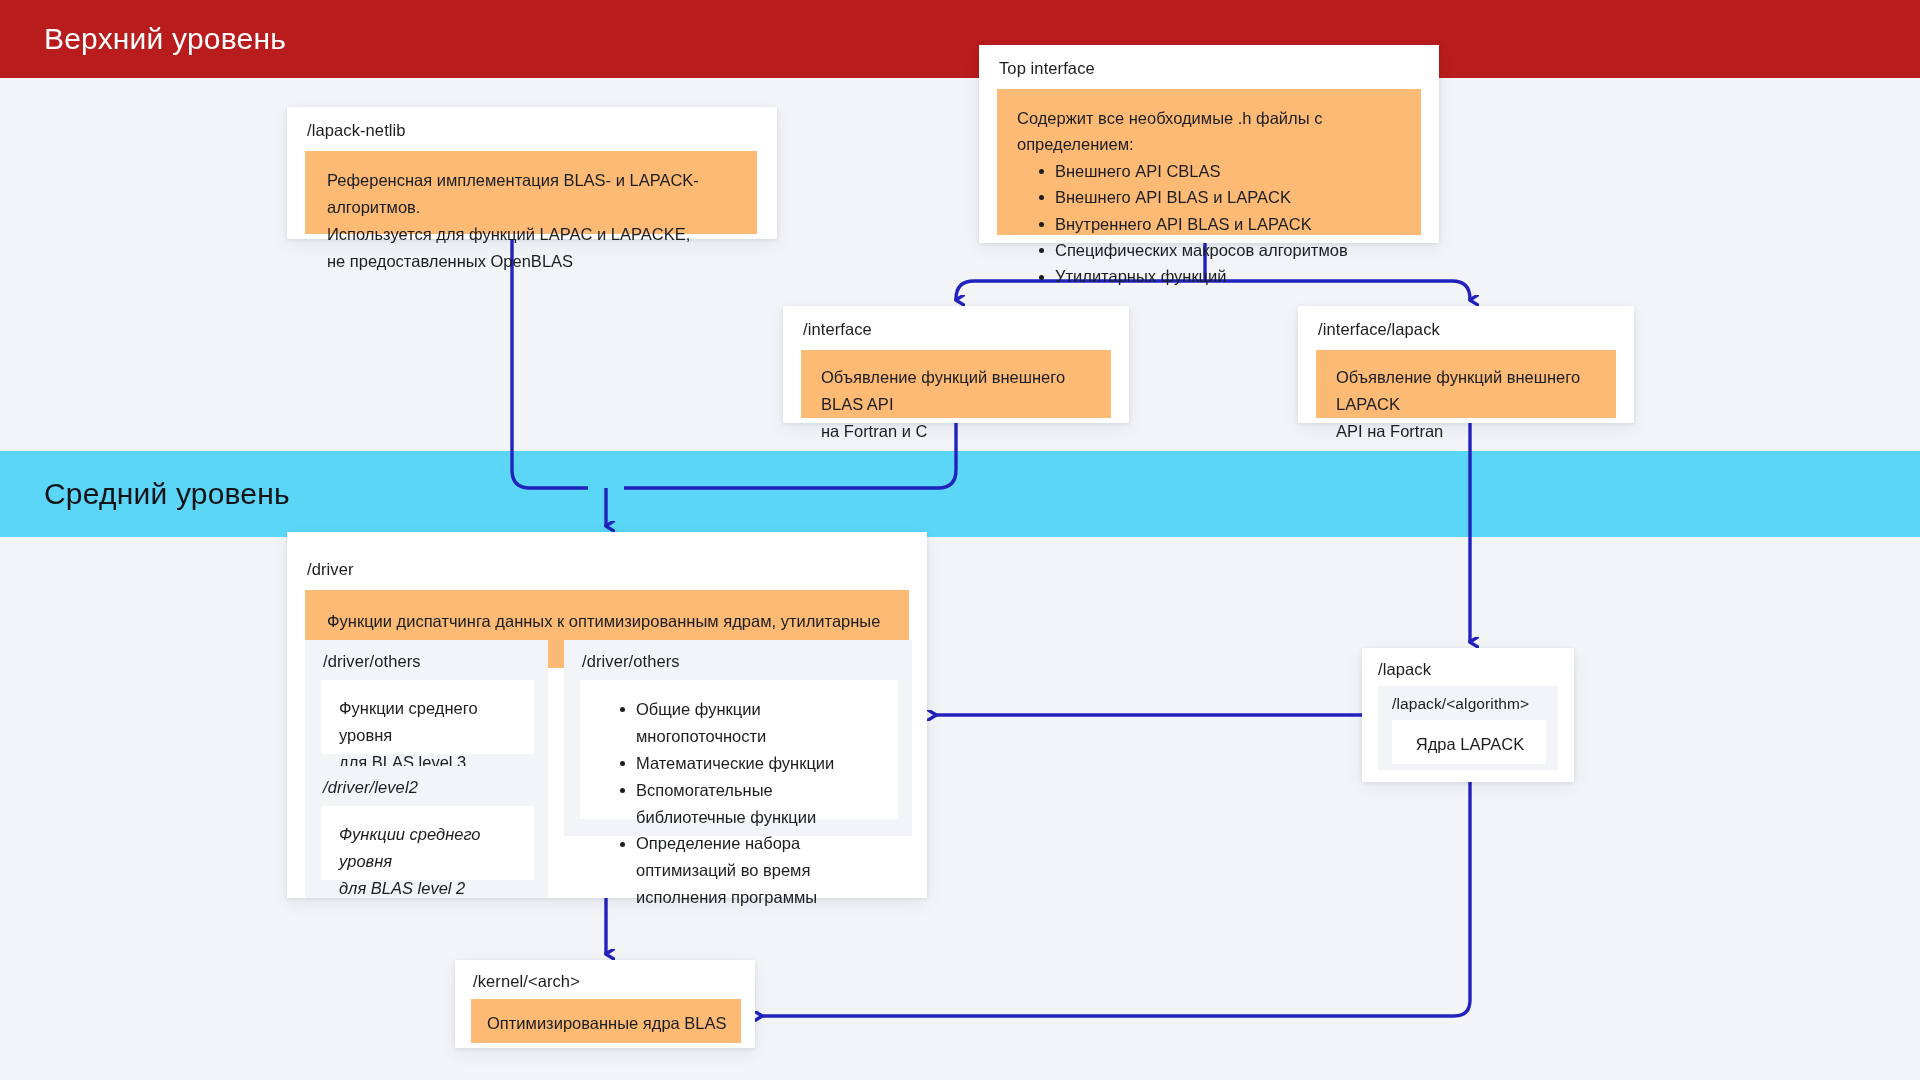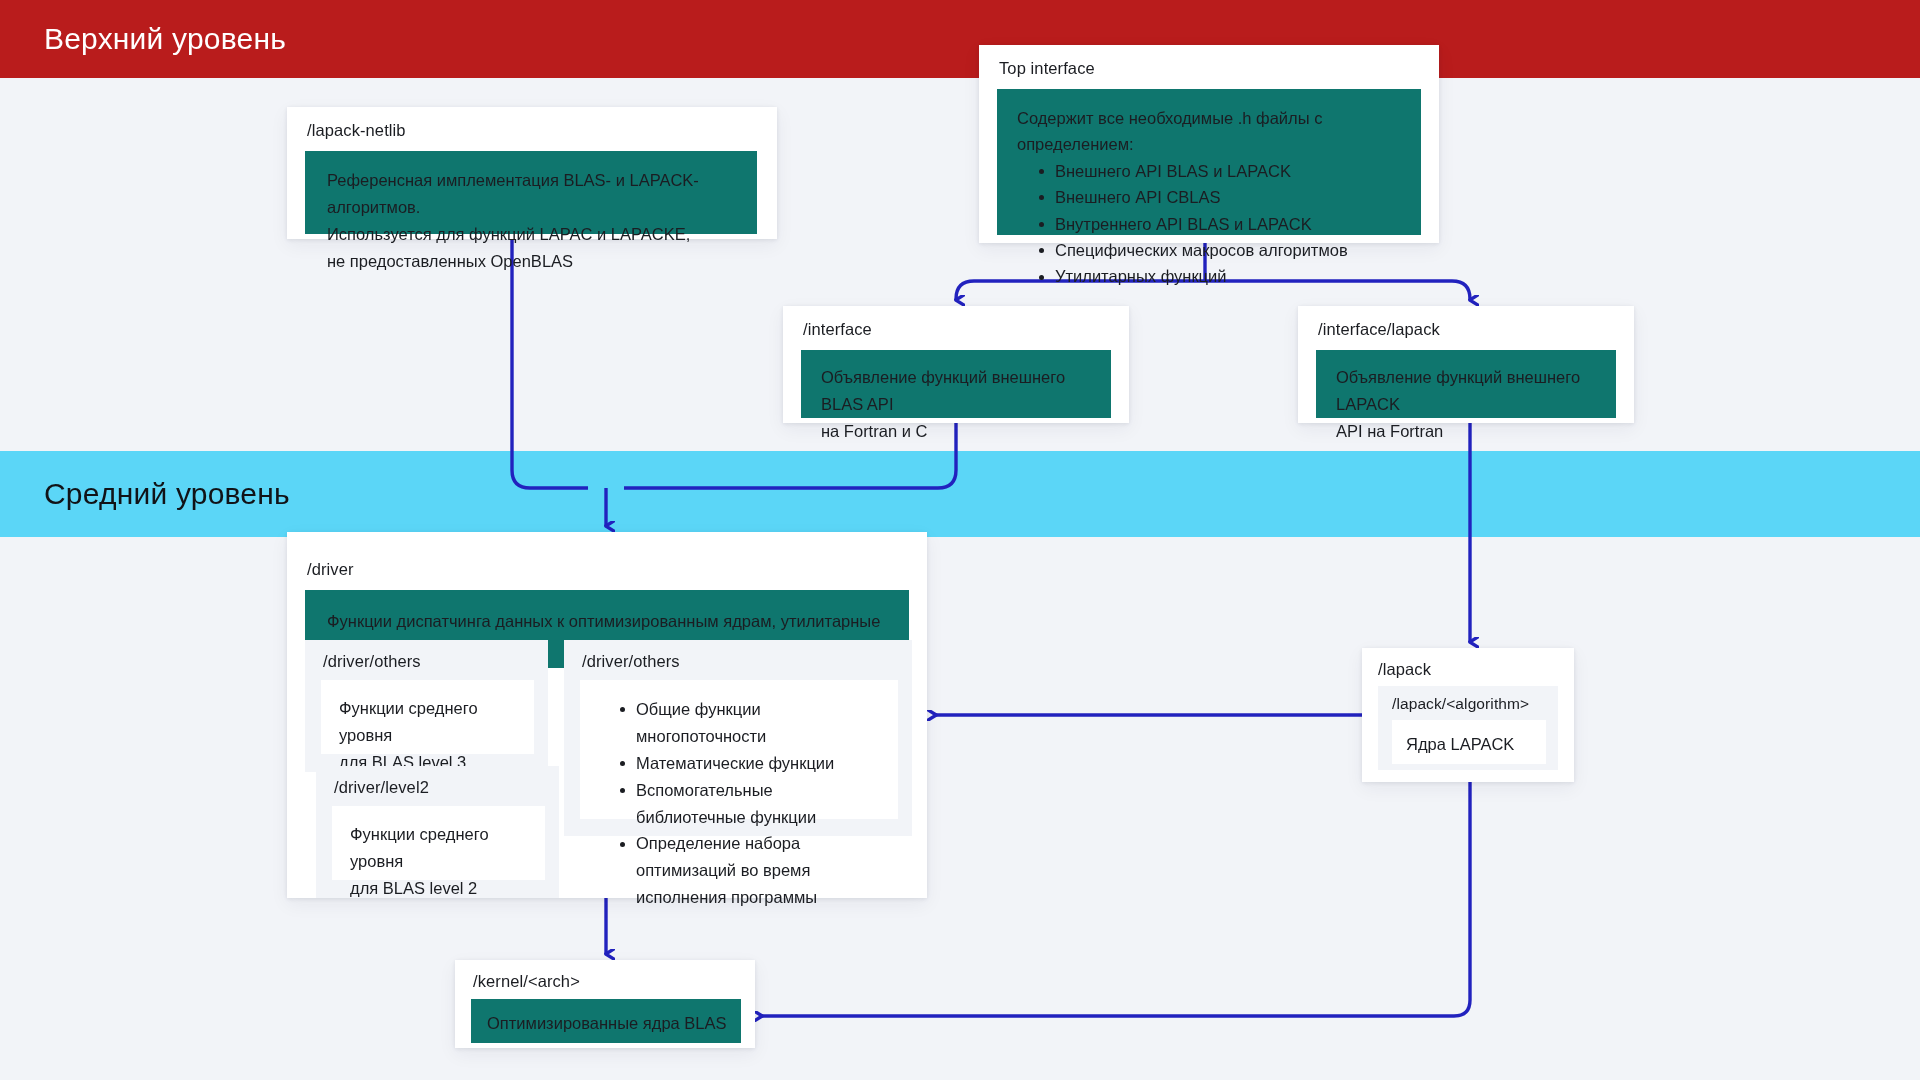--- a/index.html
+++ b/index.html
@@ -28,21 +28,21 @@
   .card{
     position:absolute;background:#FFFFFF;z-index:5;
     box-shadow:0 1px 4px rgba(30,35,70,.10),0 6px 18px rgba(30,35,70,.06);
     box-sizing:border-box;
   }
   .card-title{
     font-size:16.5px;color:#1B1D22;font-weight:400;
     padding:14px 0 11px 20px;letter-spacing:.1px;
   }
   .panel{
-    background:#0f766e;box-sizing:border-box;
+    background:#fdba74;box-sizing:border-box;
     padding:18px 22px 18px 26px;
     font-size:16.5px;line-height:1.63;color:#1B1D22;
   }
   .panel.white{background:#FFFFFF;}
   .panel p{margin:0;}
   .panel ul{margin:0;padding:0 0 0 22px;list-style:none;}
   .panel ul li{position:relative;padding-left:16px;}
   .panel ul li::before{
     content:"";position:absolute;left:0;top:.68em;
     width:5px;height:5px;border-radius:50%;background:#1B1D22;
@@ -64,31 +64,31 @@
 
   #card-ifacelapack{left:1298px;top:306px;width:336px;height:117px;}
   #card-ifacelapack .panel{margin:0 16px 0 18px;width:300px;height:68px;padding:14px 18px 14px 20px;}
 
   #card-driver{left:287px;top:532px;width:640px;height:366px;}
   #card-driver > .card-title{padding-top:28px;}
   #card-driver .top-panel{margin:0 16px 0 18px;width:604px;height:78px;padding:18px 22px 16px 22px;}
 
   #sub-others1{left:305px;top:640px;width:243px;height:132px;}
   #sub-others1 .panel{margin:0 14px 0 16px;width:213px;height:74px;padding:15px 16px 15px 18px;}
-  #sub-level2{left:316px;top:766px;width:243px;height:132px;}
+  #sub-level2{left:305px;top:766px;width:243px;height:132px;font-style:italic;}
   #sub-level2 .panel{margin:0 14px 0 16px;width:213px;height:74px;padding:15px 16px 15px 18px;}
 
   #sub-others2{left:564px;top:640px;width:348px;height:196px;}
   #sub-others2 .panel{margin:0 14px 0 16px;width:318px;height:139px;padding:16px 14px 14px 18px;}
 
   #card-lapack{left:1362px;top:648px;width:212px;height:134px;}
   #card-lapack > .card-title{padding:12px 0 8px 16px;}
   #sub-lapalg{left:1378px;top:686px;width:180px;height:84px;}
   #sub-lapalg > .card-title{font-size:15.5px;padding:9px 0 7px 14px;}
-  #sub-lapalg .panel{margin:0 12px 0 14px;width:154px;height:44px;padding:11px 12px 11px 14px;}
+  #sub-lapalg .panel{margin:0 12px 0 14px;width:154px;height:44px;padding:11px 12px 11px 14px;text-align:center;}
 
   #card-kernel{left:455px;top:960px;width:300px;height:88px;}
   #card-kernel > .card-title{padding:12px 0 8px 18px;}
   #card-kernel .panel{margin:0 14px 0 16px;width:270px;height:44px;padding:11px 14px 11px 16px;}
 </style>
 </head>
 <body>
 
 <div class="stage">
 
@@ -136,22 +136,22 @@
       <p>Используется для функций LAPAC и LAPACKE,</p>
       <p>не предоставленных OpenBLAS</p>
     </div>
   </div>
 
   <div class="card" id="card-topdir">
     <div class="card-title">Top interface</div>
     <div class="panel">
       <p>Содержит все необходимые .h файлы с определением:</p>
       <ul>
+        <li>Внешнего API CBLAS</li>
         <li>Внешнего API BLAS и LAPACK</li>
-        <li>Внешнего API CBLAS</li>
         <li>Внутреннего API BLAS и LAPACK</li>
         <li>Специфических макросов алгоритмов</li>
         <li>Утилитарных функций</li>
       </ul>
     </div>
   </div>
 
   <div class="card" id="card-interface">
     <div class="card-title">/interface</div>
     <div class="panel">

